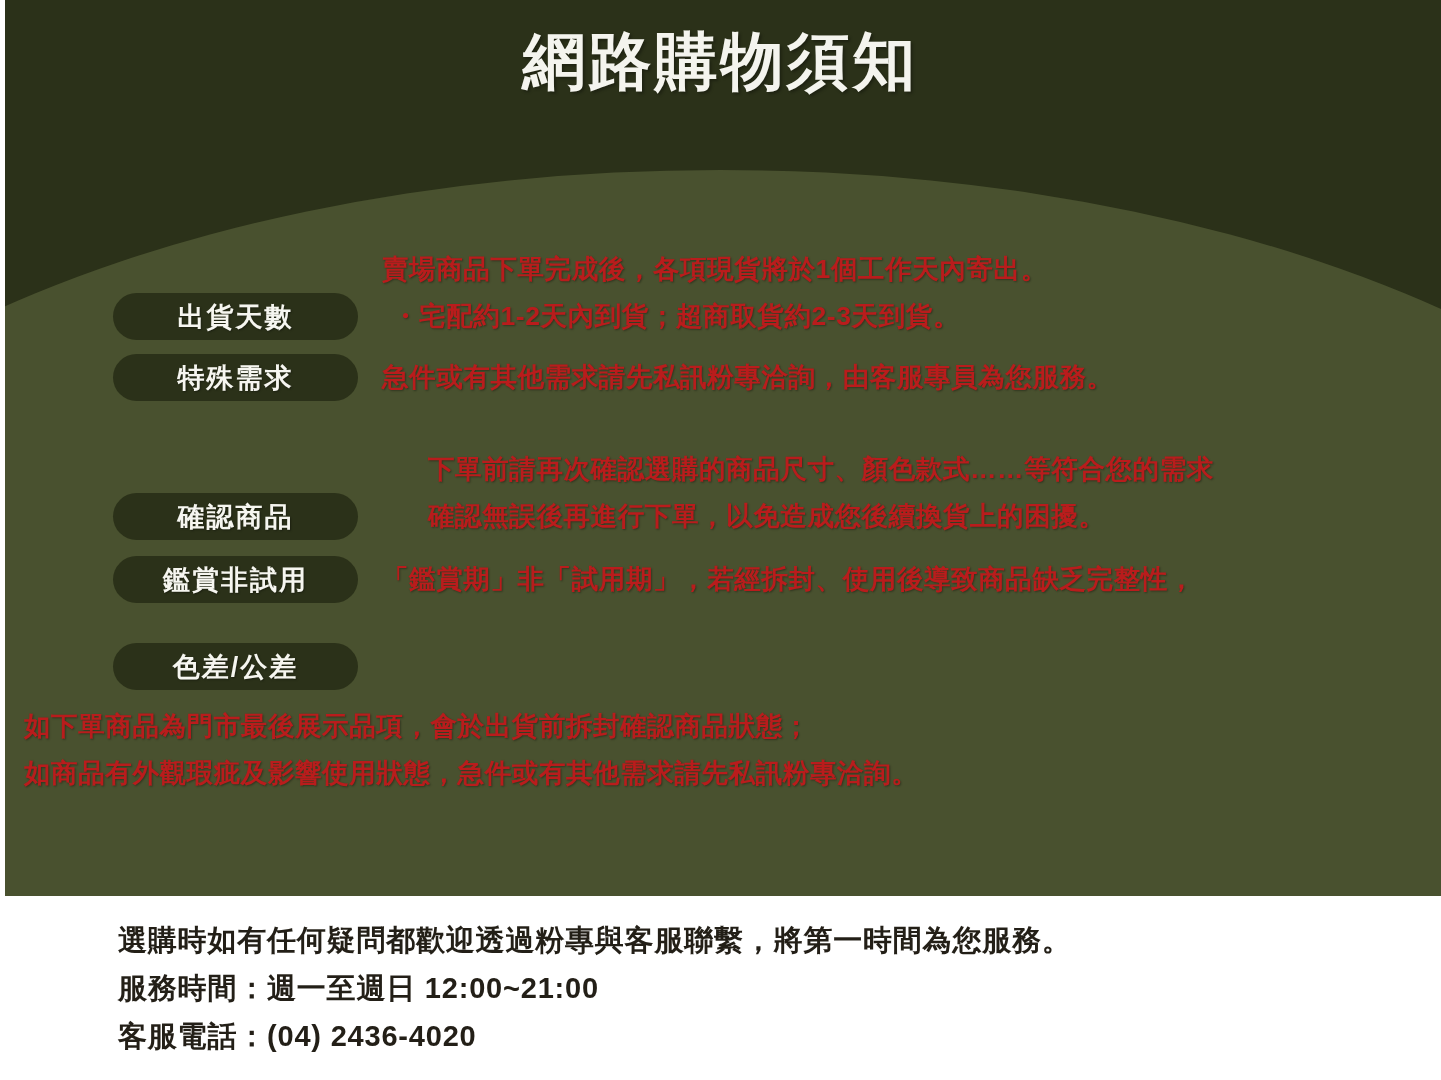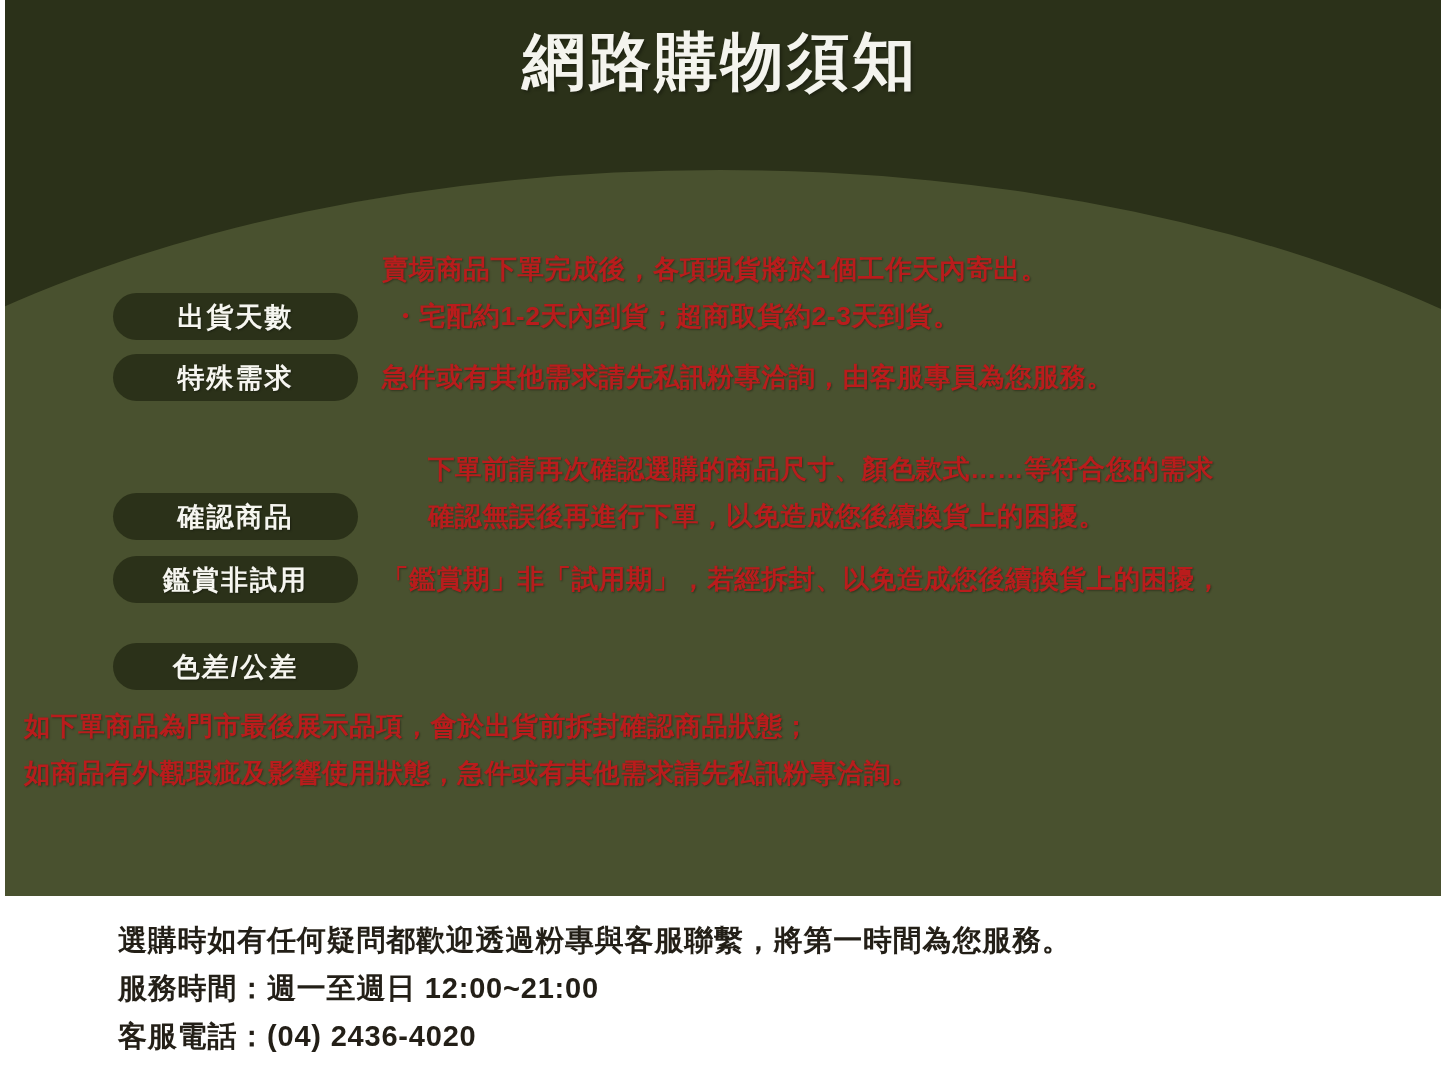--- a/index.html
+++ b/index.html
@@ -185,21 +185,21 @@
         <div class="line">下單前請再次確認選購的商品尺寸、顏色款式……等符合您的需求</div>
         <div class="line">確認無誤後再進行下單，以免造成您後續換貨上的困擾。</div>
       </div>
     </div>
 
     <div class="row row-3">
       <div class="pill-col">
         <div class="pill">鑑賞非試用</div>
       </div>
       <div class="text-col">
-        <div class="line">「鑑賞期」非「試用期」，若經拆封、以免造成您後續換貨上的困擾，</div>
+        <div class="line">「鑑賞期」非「試用期」，若經拆封、使用後導致商品缺乏完整性，</div>
       </div>
     </div>
 
     <div class="row row-4">
       <div class="pill-col">
         <div class="pill">色差/公差</div>
       </div>
     </div>
 
     <div class="row row-5">

